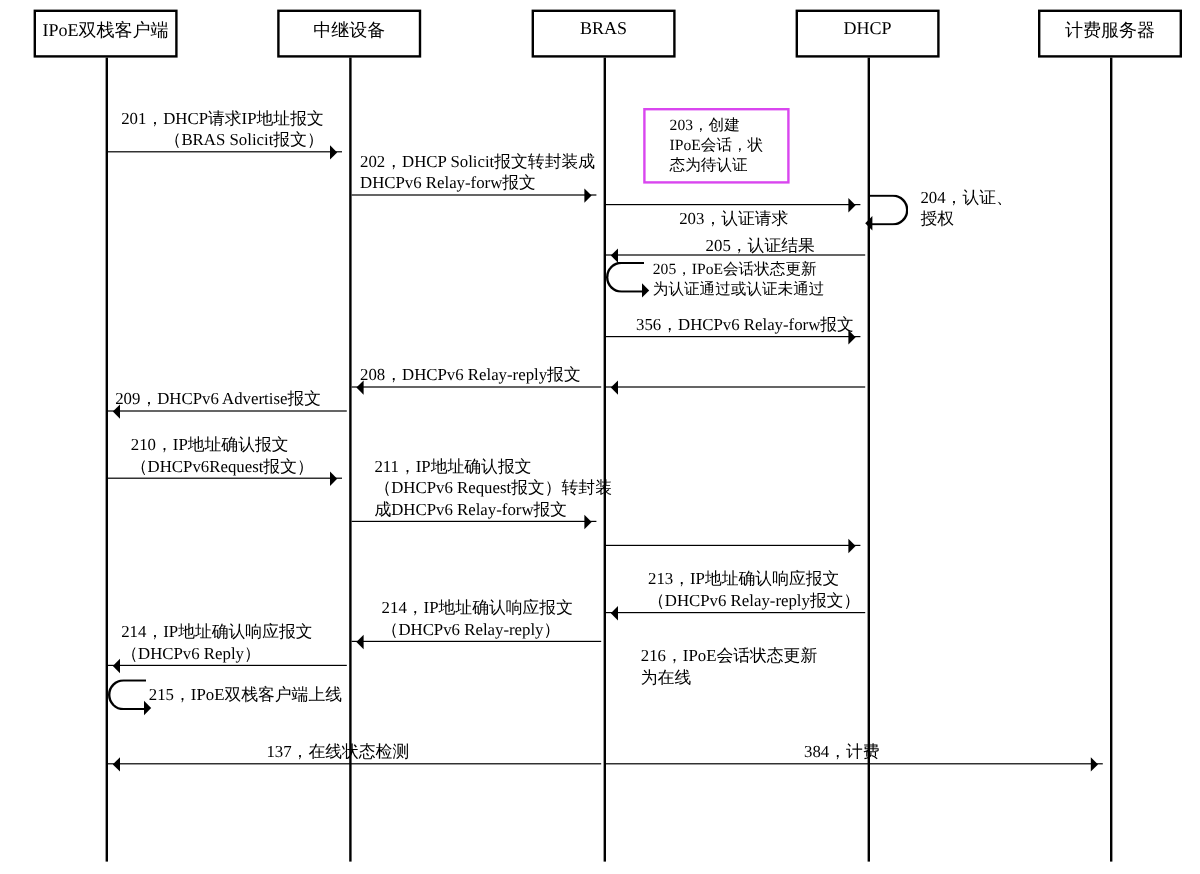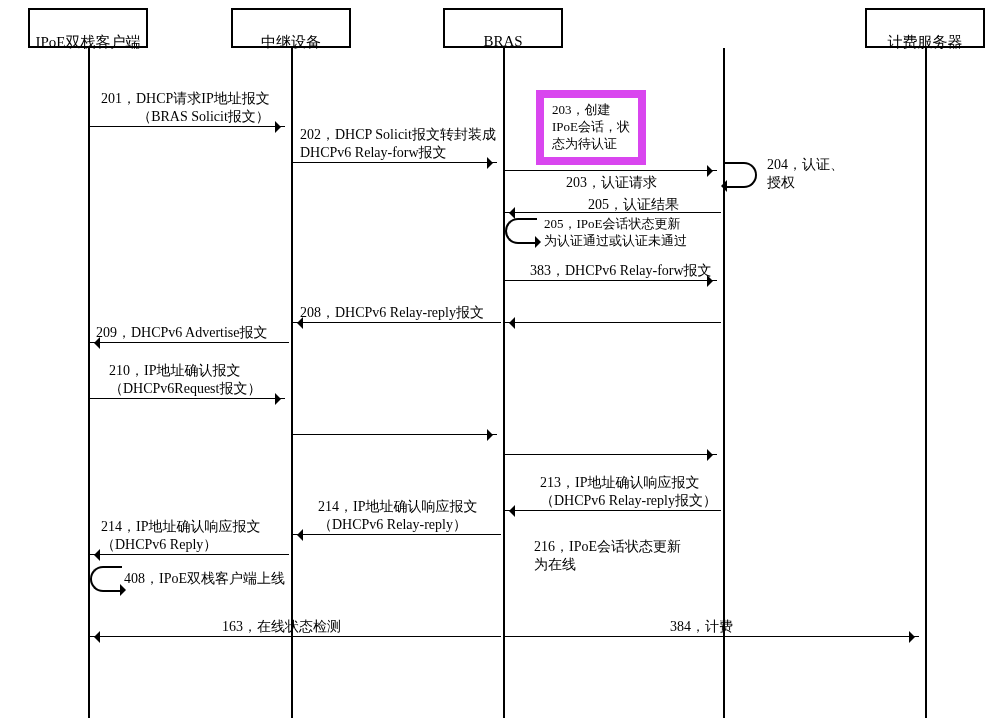--- a/index.html
+++ b/index.html
@@ -1,53 +1,54 @@
 <!DOCTYPE html>
 <html><head>
 <meta charset="utf-8">
 <style>
   body{margin:0;font-family:"SimSun","Microsoft YaHei",serif;font-size:14px;background:#fff;color:#000}
   .diagram{position:relative;width:1000px;height:728px}
-  .actor-box{position:absolute;top:8px;width:120px;height:40px;border:2px solid #000;text-align:center;padding-top:23px;box-sizing:border-box;font-size:15px;background:#fff}
+  .actor-box{position:absolute;top:8px;width:120px;height:40px;border:2px solid #000;text-align:center;padding-top:6px;box-sizing:border-box;font-size:15px;background:#fff}
   .lifeline{position:absolute;top:48px;bottom:10px;width:0;border-left:2px solid #000}
   .arrow{position:absolute;height:0;border-top:1.5px solid #000}
   .arrow::after{content:"";position:absolute;right:-2px;top:-6px;border:6px solid transparent;border-left-color:#000}
   .arrow.left::after{right:auto;left:-2px;border:6px solid transparent;border-right-color:#000}
   .selfloop{position:absolute;width:30px;height:22px;border:2px solid #000;border-right:none;border-radius:14px 0 0 14px}
   .selfloop::after{content:"";position:absolute;right:-10px;bottom:-6px;border:6px solid transparent;border-left-color:#000}
 </style>
 </head>
 <body>
 
 <div class="diagram" data-name="sequence-diagram">
 
   <div class="actor-box" style="left:28px" data-name="actor-client"><span data-name="actor-label">IPoE双栈客户端</span></div>
   <div class="actor-box" style="left:231px" data-name="actor-relay"><span data-name="actor-label">中继设备</span></div>
   <div class="actor-box" style="left:443px" data-name="actor-bras"><span data-name="actor-label">BRAS</span></div>
+  <div class="actor-box" style="left:663px" data-name="actor-dhcp"><span data-name="actor-label">DHCP</span></div>
   <div class="actor-box" style="left:865px" data-name="actor-billing"><span data-name="actor-label">计费服务器</span></div>
 
   <div class="lifeline" style="left:88px" data-name="lifeline-client"></div>
   <div class="lifeline" style="left:291px" data-name="lifeline-relay"></div>
   <div class="lifeline" style="left:503px" data-name="lifeline-bras"></div>
   <div class="lifeline" style="left:723px" data-name="lifeline-dhcp"></div>
   <div class="lifeline" style="left:925px" data-name="lifeline-billing"></div>
 
   <div class="arrow" style="left:90px;width:195px;top:126px" data-name="msg-201"></div>
   <div class="lbl" style="position:absolute;left:101px;top:90px;text-align:right" data-name="msg-201-label">
     <div data-name="text">201，DHCP请求IP地址报文</div>
     <div data-name="text">（BRAS Solicit报文）</div>
   </div>
 
   <div class="arrow" style="left:293px;width:204px;top:162px" data-name="msg-202"></div>
   <div style="position:absolute;left:300px;top:126px" data-name="msg-202-label">
     <div data-name="text">202，DHCP Solicit报文转封装成</div>
     <div data-name="text">DHCPv6 Relay-forw报文</div>
   </div>
 
-  <div style="position:absolute;left:536px;top:90px;border:8px solid #d946ef;padding:4px 8px;font-size:13px;line-height:1.3" data-name="msg-203-create">
+  <div style="position:absolute;left:536px;top:90px;border:2px solid #d946ef;padding:4px 20px;font-size:13px;line-height:1.3" data-name="msg-203-create">
     <div data-name="text">203，创建</div>
     <div data-name="text">IPoE会话，状</div>
     <div data-name="text">态为待认证</div>
   </div>
 
   <div class="arrow" style="left:505px;width:212px;top:170px" data-name="msg-203-auth"></div>
   <div style="position:absolute;left:566px;top:174px" data-name="msg-203-auth-label">203，认证请求</div>
 
   <div class="selfloop" style="left:725px;top:162px;border-radius:0 14px 14px 0;border:2px solid #000;border-left:none" data-name="msg-204-selfloop"></div>
   <style>.selfloop[data-name="msg-204-selfloop"]::after{left:-10px;right:auto;border:6px solid transparent;border-right-color:#000}</style>
@@ -59,37 +60,42 @@
   <div class="arrow left" style="left:505px;width:216px;top:212px" data-name="msg-205"></div>
   <div style="position:absolute;left:588px;top:196px" data-name="msg-205-label">205，认证结果</div>
 
   <div class="selfloop" style="left:505px;top:218px" data-name="msg-205-self"></div>
   <div style="position:absolute;left:544px;top:216px;font-size:13px;line-height:1.3" data-name="msg-205-self-label">
     <div data-name="text">205，IPoE会话状态更新</div>
     <div data-name="text">为认证通过或认证未通过</div>
   </div>
 
   <div class="arrow" style="left:505px;width:212px;top:280px" data-name="msg-206"></div>
-  <div style="position:absolute;left:530px;top:262px" data-name="msg-206-label">383，DHCPv6 Relay-forw报文</div>
+  <div style="position:absolute;left:530px;top:262px" data-name="msg-206-label">356，DHCPv6 Relay-forw报文</div>
 
   <div class="arrow left" style="left:505px;width:216px;top:322px" data-name="msg-207"></div>
 
   <div class="arrow left" style="left:293px;width:208px;top:322px" data-name="msg-208"></div>
   <div style="position:absolute;left:300px;top:304px" data-name="msg-208-label">208，DHCPv6 Relay-reply报文</div>
 
   <div class="arrow left" style="left:90px;width:199px;top:342px" data-name="msg-209"></div>
   <div style="position:absolute;left:96px;top:324px" data-name="msg-209-label">209，DHCPv6  Advertise报文</div>
 
   <div class="arrow" style="left:90px;width:195px;top:398px" data-name="msg-210"></div>
   <div style="position:absolute;left:109px;top:362px" data-name="msg-210-label">
     <div data-name="text">210，IP地址确认报文</div>
     <div data-name="text">（DHCPv6Request报文）</div>
   </div>
 
   <div class="arrow" style="left:293px;width:204px;top:434px" data-name="msg-211"></div>
+  <div style="position:absolute;left:312px;top:380px" data-name="msg-211-label">
+    <div data-name="text">211，IP地址确认报文</div>
+    <div data-name="text">（DHCPv6 Request报文）转封装</div>
+    <div data-name="text">成DHCPv6 Relay-forw报文</div>
+  </div>
 
   <div class="arrow" style="left:505px;width:212px;top:454px" data-name="msg-212"></div>
 
   <div class="arrow left" style="left:505px;width:216px;top:510px" data-name="msg-213"></div>
   <div style="position:absolute;left:540px;top:474px" data-name="msg-213-label">
     <div data-name="text">213，IP地址确认响应报文</div>
     <div data-name="text">（DHCPv6 Relay-reply报文）</div>
   </div>
 
   <div class="arrow left" style="left:293px;width:208px;top:534px" data-name="msg-214-relay"></div>
@@ -103,21 +109,21 @@
     <div data-name="text">214，IP地址确认响应报文</div>
     <div data-name="text">（DHCPv6 Reply）</div>
   </div>
 
   <div style="position:absolute;left:534px;top:538px" data-name="msg-216-self-label">
     <div data-name="text">216，IPoE会话状态更新</div>
     <div data-name="text">为在线</div>
   </div>
 
   <div class="selfloop" style="left:90px;top:566px" data-name="msg-215-self"></div>
-  <div style="position:absolute;left:124px;top:570px" data-name="msg-215-label">408，IPoE双栈客户端上线</div>
+  <div style="position:absolute;left:124px;top:570px" data-name="msg-215-label">215，IPoE双栈客户端上线</div>
 
   <div class="arrow left" style="left:90px;width:411px;top:636px" data-name="msg-216-detect"></div>
-  <div style="position:absolute;left:222px;top:618px" data-name="msg-216-detect-label">163，在线状态检测</div>
+  <div style="position:absolute;left:222px;top:618px" data-name="msg-216-detect-label">137，在线状态检测</div>
 
   <div class="arrow" style="left:505px;width:414px;top:636px" data-name="msg-216-bill"></div>
   <div style="position:absolute;left:670px;top:618px" data-name="msg-216-bill-label">384，计费</div>
 
 </div>
 
 </body></html>

